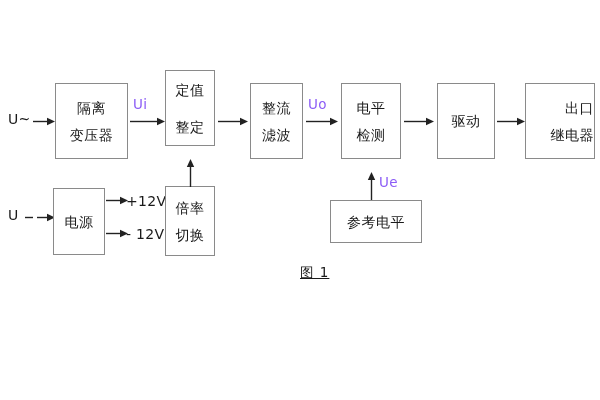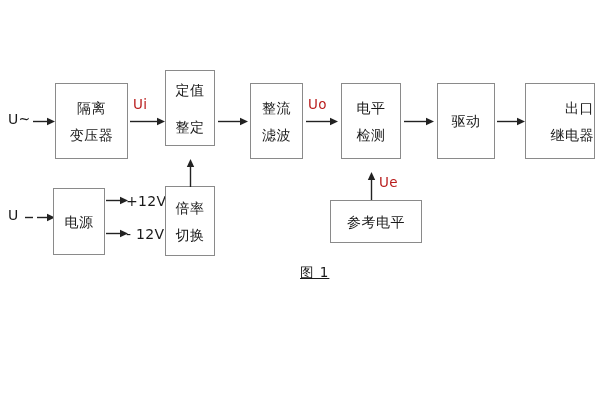--- a/index.html
+++ b/index.html
@@ -42,21 +42,21 @@
   .port-label {
     position: absolute;
     font-size: 14px;
     color: #1a1a1a;
     white-space: nowrap;
     letter-spacing: 0.3px;
   }
   .sig-label {
     position: absolute;
     font-size: 13.5px;
-    color: #b91c1c;
+    color: #8b5cf6;
     white-space: nowrap;
     letter-spacing: 0.3px;
   }
   .caption {
     position: absolute;
     font-size: 13.5px;
     color: #1a1a1a;
     white-space: nowrap;
     letter-spacing: 1px;
   }

